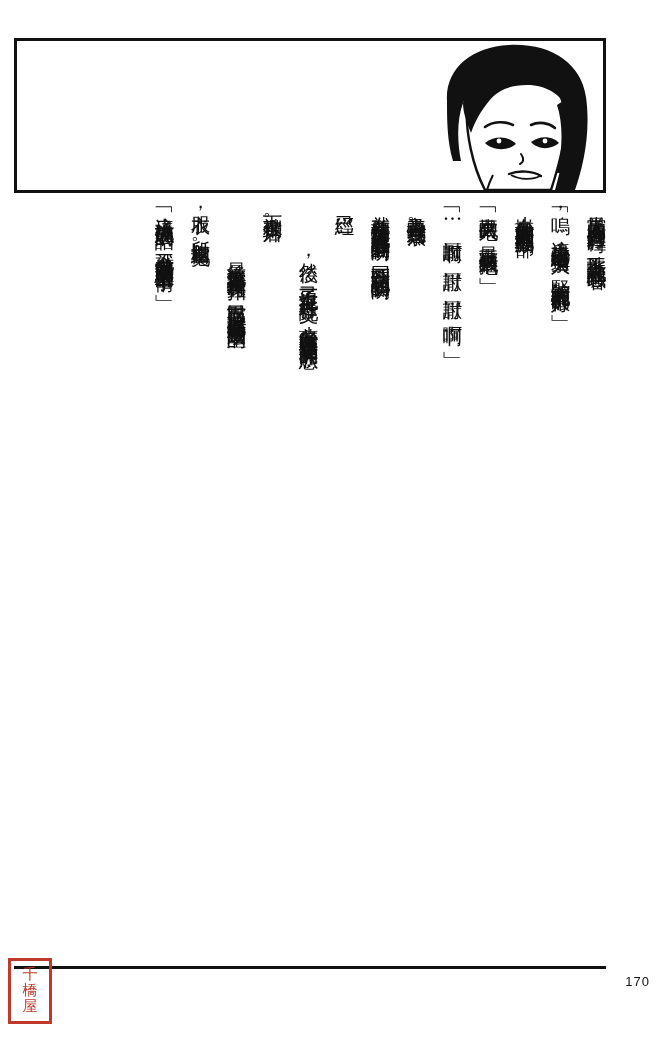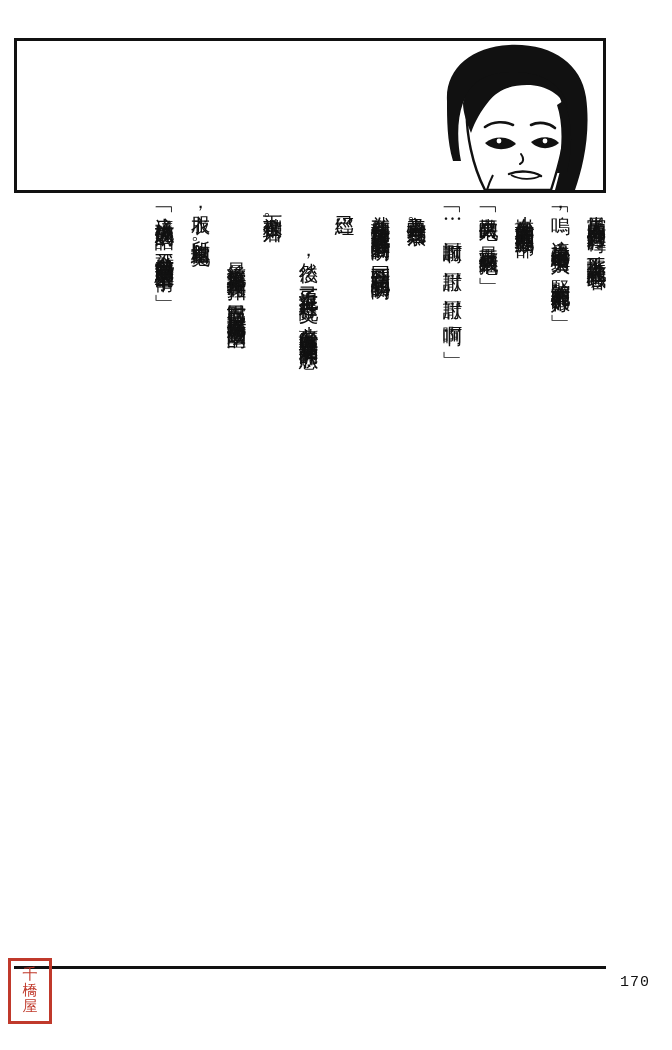--- a/index.html
+++ b/index.html
@@ -85,22 +85,22 @@
     top: 966px;
     width: 592px;
     height: 3px;
     background: #111111;
   }
 
   .page-number {
     position: absolute;
     right: 22px;
     top: 974px;
-    font-family: Liberation Mono, monospace;
-    font-size: 15px;
+    font-family: Liberation Sans, sans-serif;
+    font-size: 13px;
     color: #111111;
     letter-spacing: 1px;
   }
 
   
   .seal {
     position: absolute;
     left: 8px;
     top: 958px;
     width: 44px;

